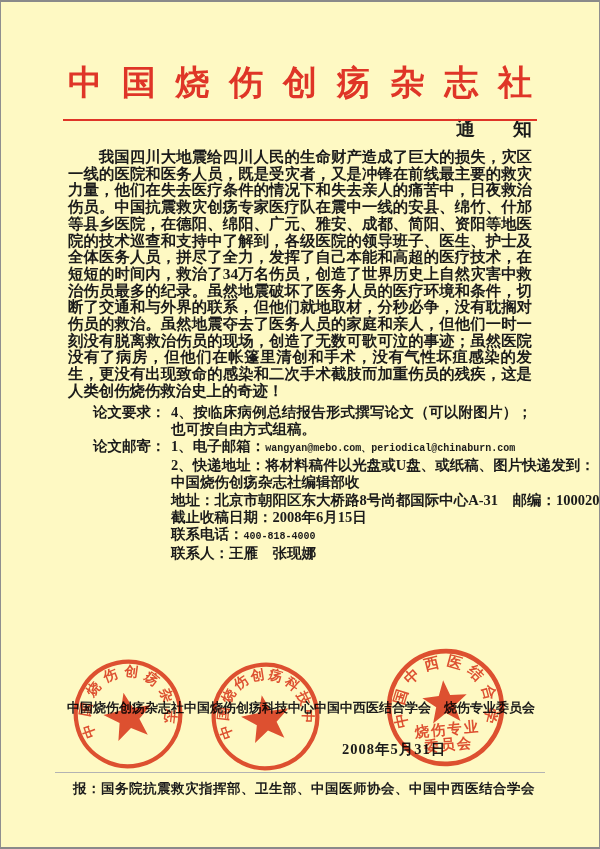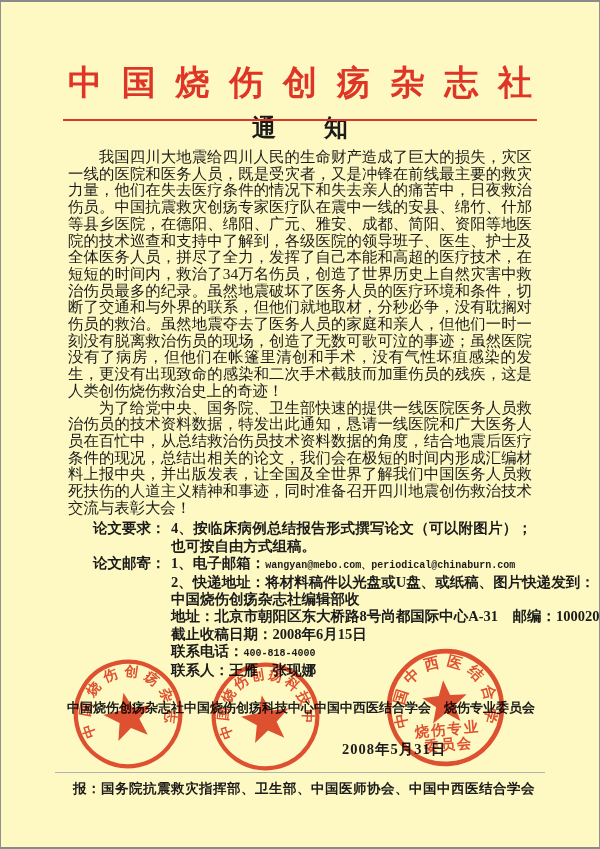--- a/index.html
+++ b/index.html
@@ -14,24 +14,24 @@
 
   
   .masthead {
     color:#df3527; font-size:34px; font-weight:700; line-height:42px;
     text-align:justify; text-align-last:justify; width:100%;
   }
   .masthead-rule { position:absolute; left:62px; right:62px; top:117px; height:2px; background:#df3527; }
 
   
   .doc-title { margin-top:42px; font-size:18px; font-weight:700; text-align:center; letter-spacing:0.5px; line-height:24px; }
-  .notice-title { margin-top:13px; font-size:24px; font-weight:700; text-align:center; line-height:23px; }
+  .notice-title { margin-top:13px; font-size:19px; font-weight:700; text-align:right; line-height:23px; }
 
   
-  .body-text { margin-top:9px; font-size:15.4px; line-height:16.7px; text-align:justify; font-weight:400; }
+  .body-text { margin-top:9px; font-size:15.4px; line-height:16.7px; text-align:justify; font-weight:700; }
   .body-text p { text-indent:2em; }
 
   
   .list-section { margin-top:4px; font-size:14.5px; line-height:17.2px; font-weight:600; }
   .list-row { display:flex; align-items:flex-start; }
   .row-label { flex:0 0 78px; margin-left:25px; font-weight:700; white-space:nowrap; }
   .row-items { flex:1; min-width:0; }
   .item { text-align:justify; }
   .item.nowrap { white-space:nowrap; }
   .mono { font-family:"Liberation Mono","DejaVu Sans Mono",monospace; font-size:10px; letter-spacing:0; }
@@ -61,21 +61,20 @@
 <body>
 
 <div class="page">
 
   <div class="flow">
     <h1 class="masthead">中国烧伤创疡杂志社</h1>
     <h3 class="notice-title">通　　知</h3>
 
     <div class="body-text">
       <p>我国四川大地震给四川人民的生命财产造成了巨大的损失，灾区一线的医院和医务人员，既是受灾者，又是冲锋在前线最主要的救灾力量，他们在失去医疗条件的情况下和失去亲人的痛苦中，日夜救治伤员。中国抗震救灾创疡专家医疗队在震中一线的安县、绵竹、什邡等县乡医院，在德阳、绵阳、广元、雅安、成都、简阳、资阳等地医院的技术巡查和支持中了解到，各级医院的领导班子、医生、护士及全体医务人员，拼尽了全力，发挥了自己本能和高超的医疗技术，在短短的时间内，救治了34万名伤员，创造了世界历史上自然灾害中救治伤员最多的纪录。虽然地震破坏了医务人员的医疗环境和条件，切断了交通和与外界的联系，但他们就地取材，分秒必争，没有耽搁对伤员的救治。虽然地震夺去了医务人员的家庭和亲人，但他们一时一刻没有脱离救治伤员的现场，创造了无数可歌可泣的事迹；虽然医院没有了病房，但他们在帐篷里清创和手术，没有气性坏疽感染的发生，更没有出现致命的感染和二次手术截肢而加重伤员的残疾，这是人类创伤烧伤救治史上的奇迹！</p>
-      <p>为了给党中央、国务院、卫生部快速的提供一线医院医务人员救治伤员的技术资料数据，特发出此通知，恳请一线医院和广大医务人员在百忙中，从总结救治伤员技术资料数据的角度，结合地震后医疗条件的现况，总结出相关的论文，我们会在极短的时间内形成汇编材料上报中央，并出版发表，让全国及全世界了解我们中国医务人员救死扶伤的人道主义精神和事迹，同时准备召开四川地震创伤救治技术交流与表彰大会！</p>
     </div>
 
     <div class="list-section">
       <div class="list-row">
         <span class="row-label">论文要求：</span>
         <div class="row-items">
           <div class="item">4、按临床病例总结报告形式撰写论文（可以附图片）；也可按自由方式组稿。</div>
         </div>
       </div>
       <div class="list-row">

